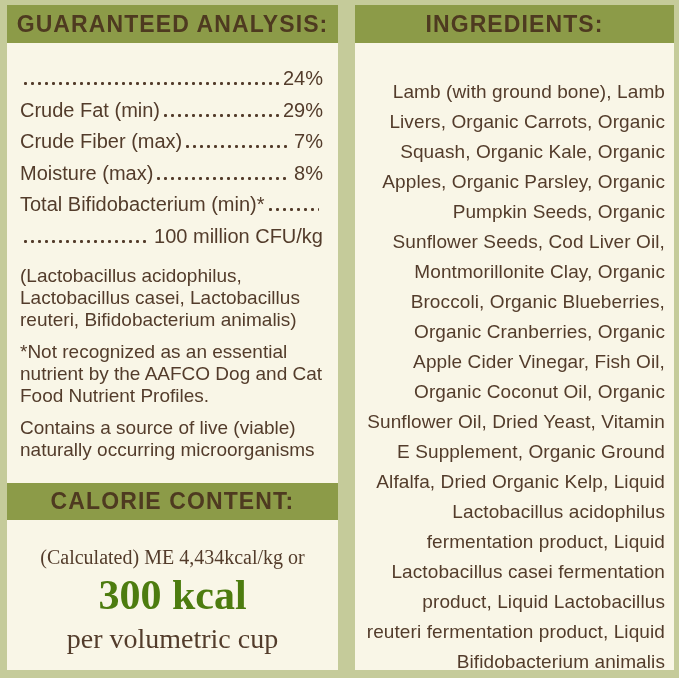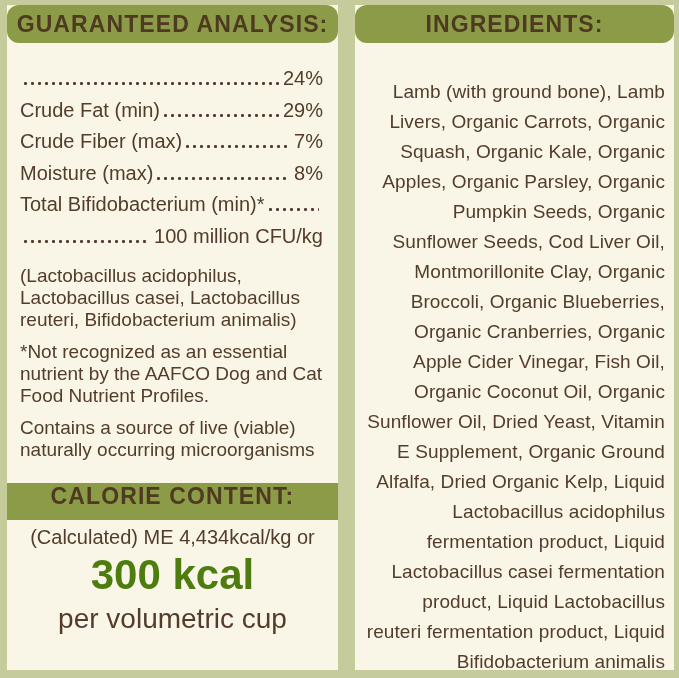--- a/index.html
+++ b/index.html
@@ -11,39 +11,38 @@
     font-family:"Liberation Sans","DejaVu Sans",sans-serif;
   }
   .col{background:#f9f6e7;height:100%;position:relative;box-sizing:border-box;overflow:hidden;}
   .col-left{width:331px;}
   .col-right{width:319px;}
   .bar{
     background:#8c9b48;height:38px;
     display:flex;align-items:center;justify-content:center;
     color:#4e3a20;font-weight:bold;font-size:23px;letter-spacing:1.1px;
     white-space:nowrap;
-    border-radius:12px;
   }
   .ga-rows{margin:20px 15px 0 13px;color:#533c2b;font-size:20px;}
   .ga-row{display:flex;align-items:baseline;line-height:31.5px;}
   .ga-label{white-space:nowrap;}
   .ga-value{white-space:nowrap;}
   .dots{
     flex:1;height:3px;margin:0 4px;min-width:12px;
     background-image:radial-gradient(circle at 1.5px 1.5px,#533c2b 1.3px,rgba(83,60,43,0) 1.7px);
     background-size:7px 3px;background-repeat:repeat-x;background-position:left bottom;
   }
   .ga-notes{margin:13px 14px 0 13px;color:#533c2b;font-size:19px;line-height:22px;}
   .ga-notes p{margin:10px 0 9px;}
   .calorie-bar{
     position:absolute;top:478px;left:0;width:100%;height:37px;
-    background:#8c9b48;display:flex;justify-content:center;
+    background:#8c9b48;display:flex;align-items:center;justify-content:center;
     color:#4e3a20;font-weight:bold;font-size:23px;letter-spacing:1.1px;
   }
-  .calorie-body{position:absolute;top:495px;left:0;width:100%;text-align:center;color:#533c2b;}
+  .calorie-body{position:absolute;top:515px;left:0;width:100%;text-align:center;color:#533c2b;font-family:Liberation Serif, serif;}
   .calorie-line1{margin-top:26px;font-size:20px;white-space:nowrap;}
   .kcal-value{font-size:42px;font-weight:bold;line-height:1;margin-top:5px;color:#4d7c0f;}
   .calorie-line2{font-size:28px;margin-top:7px;}
   .ing-body{
     margin:34px 9px 0;text-align:right;color:#533c2b;
     font-size:19px;line-height:30px;letter-spacing:0.1px;
   }
 </style>
 </head>
 <body>

